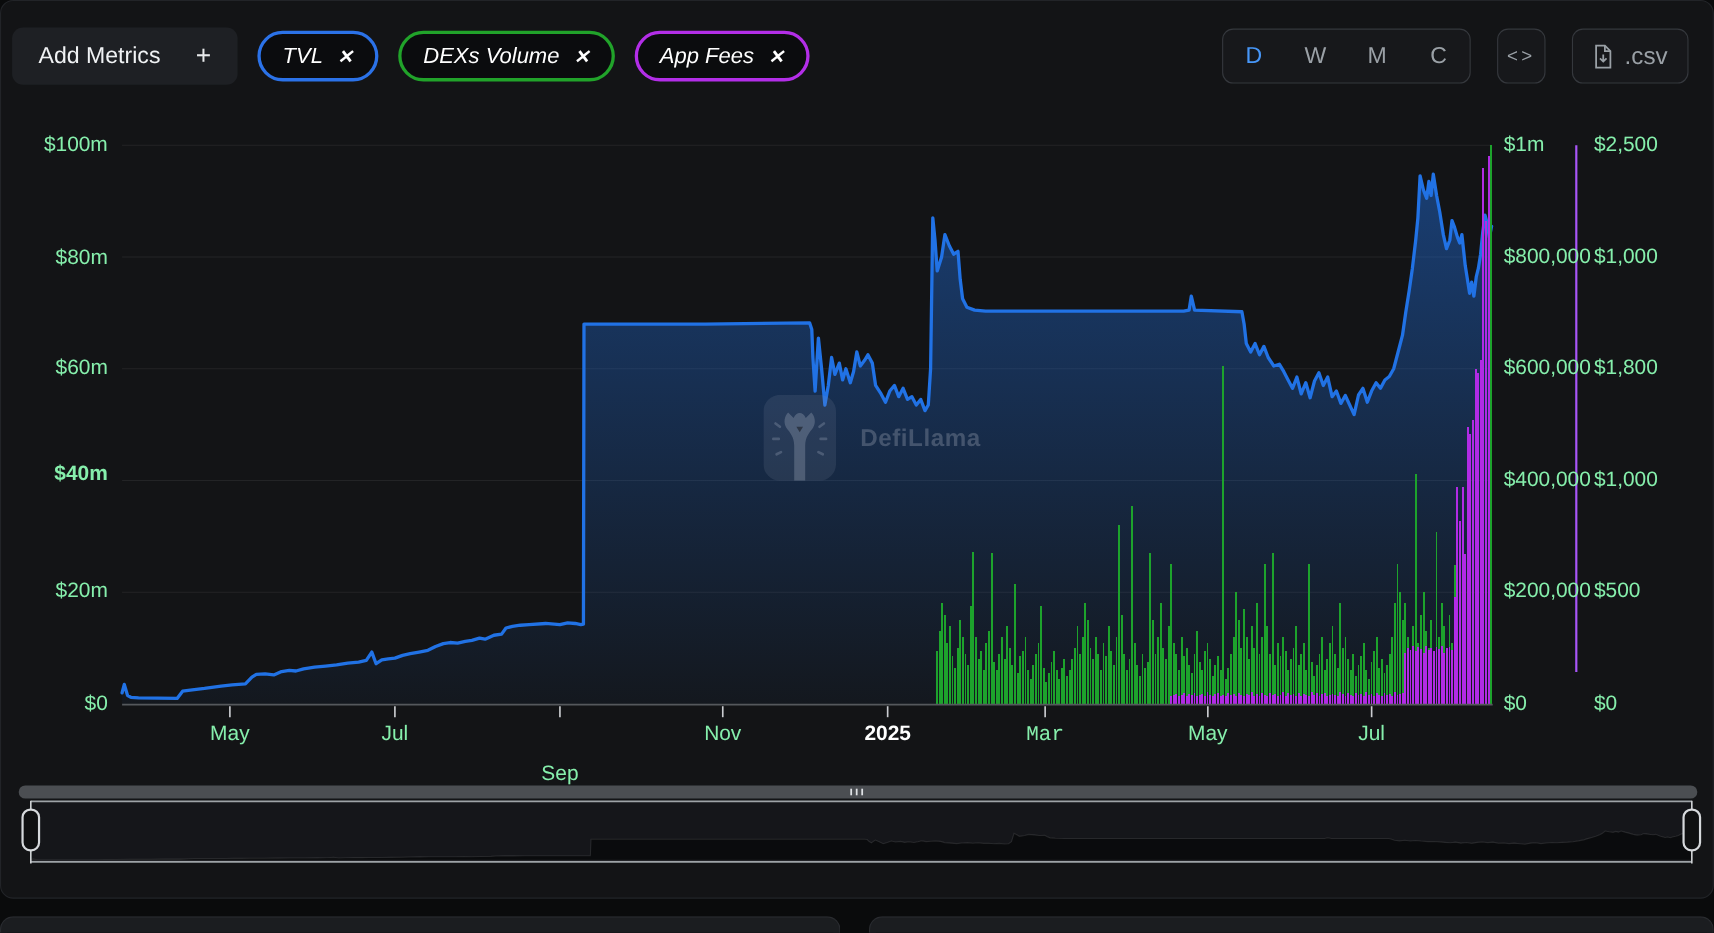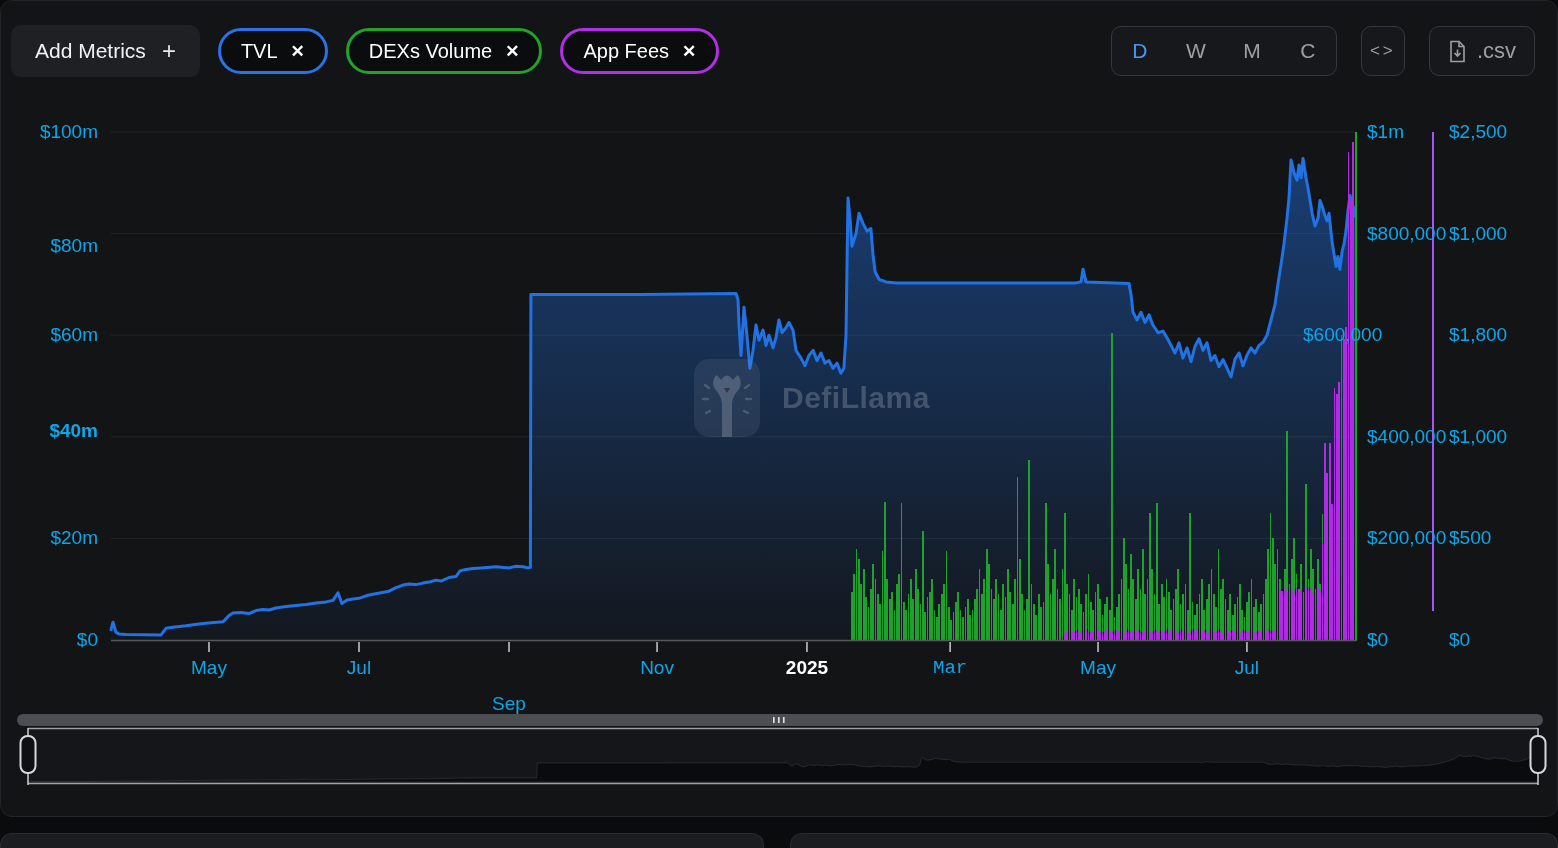--- a/index.html
+++ b/index.html
@@ -3,49 +3,49 @@
 <meta charset="utf-8">
 <style>
   * { margin:0; padding:0; box-sizing:border-box; }
   html,body { width:1558px; height:848px; background:#0a0b0c; overflow:hidden;
               font-family:"Liberation Sans", sans-serif; }
   .card { position:absolute; left:0; top:0; width:1558px; height:817px;
           background:#131416; border:1px solid #222428; border-radius:12px; }
   
   .toolbar { position:absolute; left:10px; right:22px; top:24px; height:52px;
              display:flex; align-items:center; column-gap:18px; }
-  .add-metrics { display:inline-flex; align-items:center; gap:16px; height:52px;
+  .add-metrics { display:inline-flex; align-items:center; gap:32px; height:52px;
                  padding:0 24px; background:#1e2024; border-radius:10px; border:none;
                  color:#f0f2f4; font-size:21px; font-family:inherit; cursor:pointer; }
   .add-metrics .plus { font-size:24px; font-weight:400; color:#e8eaec; }
   .pill { display:inline-flex; align-items:center; gap:13px; height:46px; padding:16px 20px;
           background:#0b0c0e; border:3px solid #888; border-radius:26px; color:#fff;
-          font-size:20px; cursor:pointer; }
+          font-size:20px; cursor:pointer;font-style:italic; }
   .pill .x { font-size:17px; font-weight:700; color:#fff; margin-top:1px; cursor:pointer; }
   .right-cluster { margin-left:auto; display:flex; align-items:center; gap:24px; }
   .range-group { display:flex; height:50px; border:1px solid #35383d; border-radius:10px;
                  overflow:hidden; background:#17181b; }
   .range-opt { width:56px; display:flex; align-items:center; justify-content:center;
                font-size:21px; color:#9aa0a6; cursor:pointer; }
   .range-opt.active { color:#4796f7; }
   .sq-btn { display:flex; align-items:center; justify-content:center; gap:10px; height:50px;
             border:1px solid #35383d; border-radius:10px; background:#17181b; color:#9aa0a6;
             font-size:19px; cursor:pointer; font-family:inherit; }
   .embed-btn { width:44px; letter-spacing:3px; font-size:17px; }
   .csv-btn { padding:0 18px; font-size:22px; }
   
   .axis-label { position:absolute; height:22px; line-height:22px; font-size:19px;
-                color:#0ea5e9; white-space:nowrap; }
+                color:#86efac; white-space:nowrap; }
   .yl { width:92px; text-align:right; }
   .xt { width:90px; text-align:center; }
   .xt.bold { font-weight:700; color:#ffffff; }
   
   .watermark { position:absolute; left:693px; top:358px; display:flex; align-items:center;
                gap:22px; pointer-events:none; }
-  .wm-text { font-size:30px; font-weight:700; letter-spacing:0.5px; color:rgba(138,148,166,0.40); }
+  .wm-text { font-size:22px; font-weight:700; letter-spacing:0.5px; color:rgba(138,148,166,0.40); }
   
   .bcard { position:absolute; top:833px; height:15px; background:#1b1d20;
            border:1px solid #2a2c30; border-bottom:none; border-radius:12px 12px 0 0; }
   .bcard.left { left:0; width:764px; }
   .bcard.right { left:790px; width:768px; }
   svg#chart-svg { position:absolute; left:0; top:0; }
 </style>
 </head>
 <body>
 
@@ -469,28 +469,28 @@
   <div id="labels-layer">
       <div class="axis-label xt" style="left: 162.982px; top: 656px;">May</div>
       <div class="axis-label xt" style="left: 313.004px; top: 656px;">Jul</div>
       <div class="axis-label xt" style="left: 463.026px; top: 692px;">Sep</div>
       <div class="axis-label xt" style="left: 611.057px; top: 656px;">Nov</div>
       <div class="axis-label xt bold" style="left: 760.955px; top: 656px; text-align: center;">2025</div>
       <div class="axis-label xt" style="left: 904.13px; top: 656px; font-family: Liberation Mono, monospace;">Mar</div>
       <div class="axis-label xt" style="left: 1052.04px; top: 656px;">May</div>
       <div class="axis-label xt" style="left: 1200.94px; top: 656px;">Jul</div>
       <div class="axis-label yl" style="left: 5px; top: 120px;">$100m</div>
-      <div class="axis-label yl" style="left: 5px; top: 234px;">$80m</div>
+      <div class="axis-label yl" style="left: 5px; top: 223px;">$80m</div>
       <div class="axis-label yl" style="left: 5px; top: 323.2px;">$60m</div>
       <div class="axis-label yl" style="left: 5px; top: 419px; font-weight: bold;">$40m</div>
       <div class="axis-label yl" style="left: 5px; top: 526.4px;">$20m</div>
       <div class="axis-label yl" style="left: 5px; top: 628px;">$0</div>
       <div class="axis-label " style="left: 1366px; top: 120px;">$1m</div>
       <div class="axis-label " style="left: 1366px; top: 221.6px;">$800,000</div>
-      <div class="axis-label " style="left: 1302px; top: 323.2px;">$600,000</div>
+      <div class="axis-label " style="left: 1366px; top: 323.2px;">$600,000</div>
       <div class="axis-label " style="left: 1366px; top: 424.8px;">$400,000</div>
       <div class="axis-label " style="left: 1366px; top: 526.4px;">$200,000</div>
       <div class="axis-label " style="left: 1366px; top: 628px;">$0</div>
       <div class="axis-label " style="left: 1448px; top: 120px;">$2,500</div>
       <div class="axis-label " style="left: 1448px; top: 221.6px;">$1,000</div>
       <div class="axis-label " style="left: 1448px; top: 323.2px;">$1,800</div>
       <div class="axis-label " style="left: 1448px; top: 424.8px;">$1,000</div>
       <div class="axis-label " style="left: 1448px; top: 526.4px;">$500</div>
       <div class="axis-label " style="left: 1448px; top: 628px;">$0</div>
     </div>

